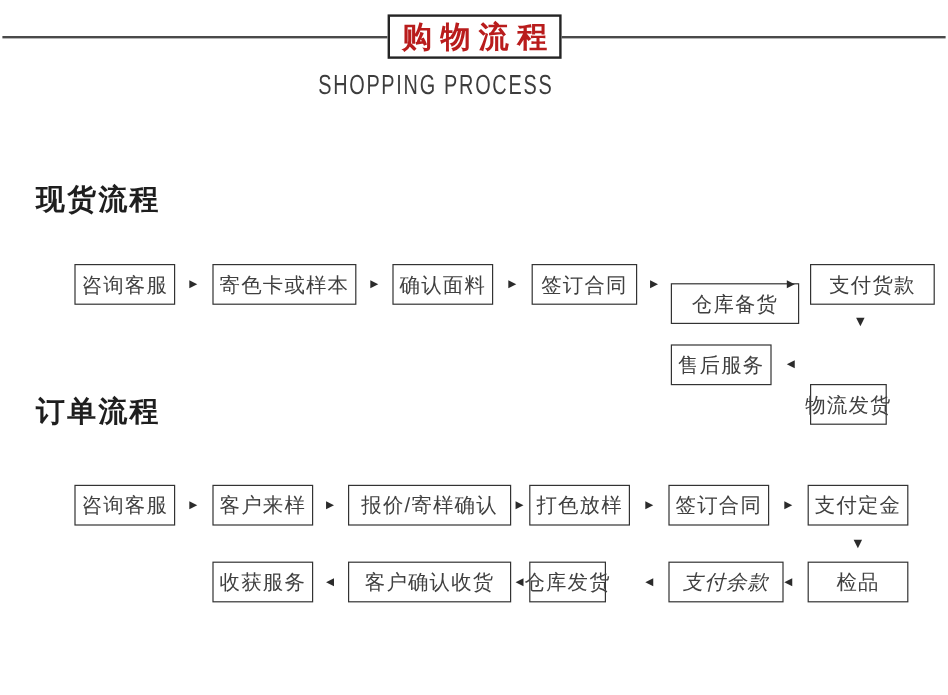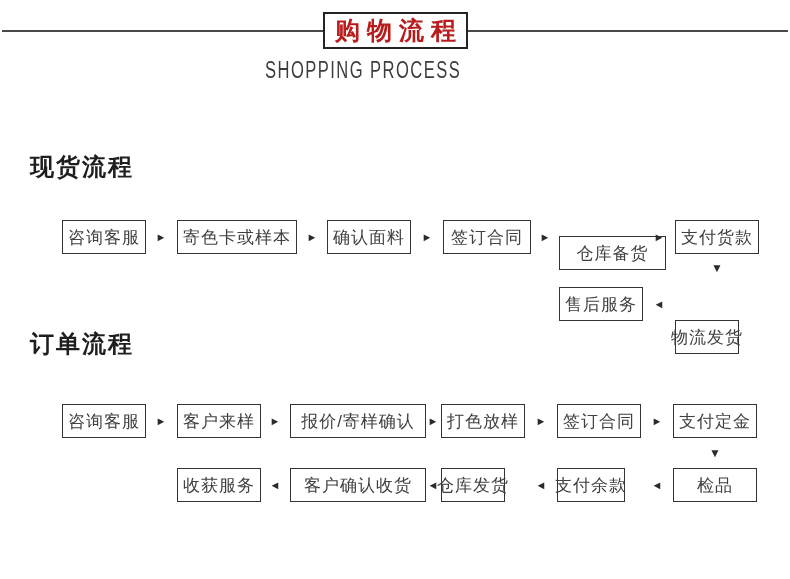--- a/index.html
+++ b/index.html
@@ -67,21 +67,21 @@
   <div class="fbox" style="left:62px;  top:220px; width:84px;">咨询客服</div>
   <span class="arr" style="left:152px; top:229px;">►</span>
   <div class="fbox" style="left:177px; top:220px; width:120px;">寄色卡或样本</div>
   <span class="arr" style="left:303px; top:229px;">►</span>
   <div class="fbox" style="left:327px; top:220px; width:84px;">确认面料</div>
   <span class="arr" style="left:418px; top:229px;">►</span>
   <div class="fbox" style="left:443px; top:220px; width:88px;">签订合同</div>
   <span class="arr" style="left:536px; top:229px;">►</span>
   <div class="fbox" style="left:559px; top:236px; width:107px;">仓库备货</div>
   <span class="arr" style="left:650px; top:229px;">►</span>
-  <div class="fbox" style="left:675px; top:220px; width:84px;">支付货款</div>
+  <div class="fbox" style="left:675px; top:220px; width:104px;">支付货款</div>
 
   <span class="arr arr-down" style="left:708px; top:260px;">▼</span>
   <div class="fbox" style="left:559px; top:287px; width:84px;">售后服务</div>
   <span class="arr" style="left:650px; top:296px;">◄</span>
   <div class="fbox" style="left:675px; top:287px; width:64px;margin-top:33px;">物流发货</div>
 
   <div class="section-heading sh-2">订单流程</div>
 
   <div class="fbox" style="left:62px;  top:404px; width:84px;">咨询客服</div>
   <span class="arr" style="left:152px; top:413px;">►</span>
@@ -95,17 +95,17 @@
   <span class="arr" style="left:648px; top:413px;">►</span>
   <div class="fbox" style="left:673px; top:404px; width:84px;">支付定金</div>
 
   <span class="arr arr-down" style="left:706px; top:445px;">▼</span>
   <div class="fbox" style="left:177px; top:468px; width:84px;">收获服务</div>
   <span class="arr" style="left:266px; top:477px;">◄</span>
   <div class="fbox" style="left:290px; top:468px; width:136px;">客户确认收货</div>
   <span class="arr" style="left:424px; top:477px;">◄</span>
   <div class="fbox" style="left:441px; top:468px; width:64px;">仓库发货</div>
   <span class="arr" style="left:532px; top:477px;">◄</span>
-  <div class="fbox" style="left:557px; top:468px; width:68px;">支付余款</div>
+  <div class="fbox" style="left:557px; top:468px; width:96px;font-style:italic;">支付余款</div>
   <span class="arr" style="left:648px; top:477px;">◄</span>
   <div class="fbox" style="left:673px; top:468px; width:84px;">检品</div>
 
 </div>
 
 </body></html>

